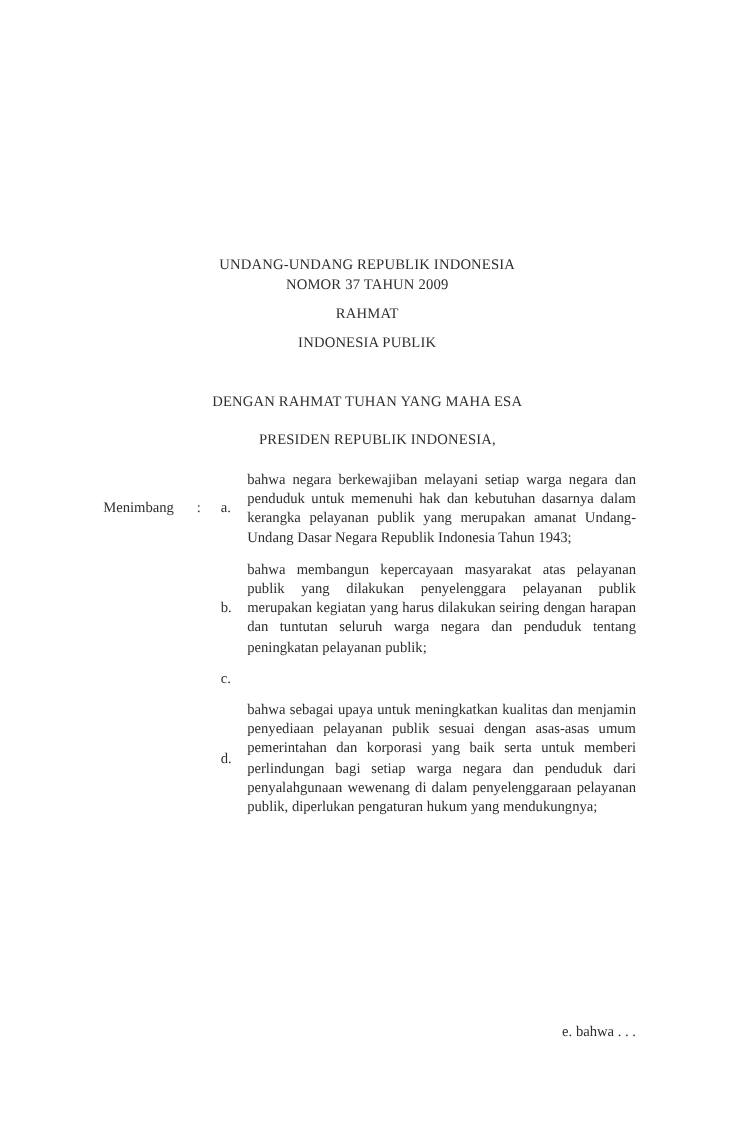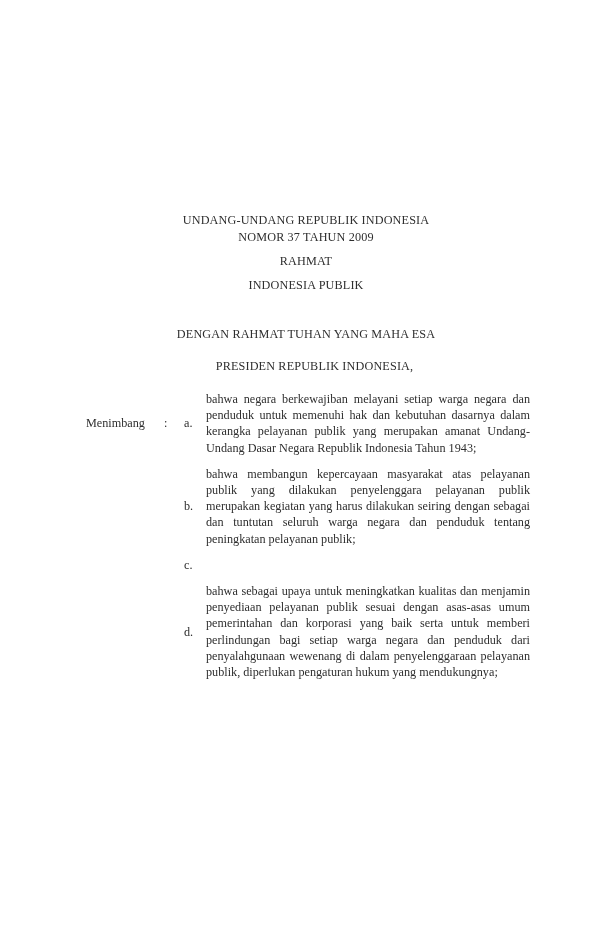--- a/index.html
+++ b/index.html
@@ -137,32 +137,33 @@
       <div class="label-col">Menimbang</div>
       <div class="colon-col">:</div>
       <div class="marker-col">a.</div>
       <div class="body-col">bahwa negara berkewajiban melayani setiap warga negara dan penduduk untuk memenuhi hak dan kebutuhan dasarnya dalam kerangka pelayanan publik yang merupakan amanat Undang-Undang Dasar Negara Republik Indonesia Tahun 1943;</div>
     </div>
 
     <div class="row item">
       <div class="label-col"></div>
       <div class="colon-col"></div>
       <div class="marker-col">b.</div>
-      <div class="body-col">bahwa membangun kepercayaan masyarakat atas pelayanan publik yang dilakukan penyelenggara pelayanan publik merupakan kegiatan yang harus dilakukan seiring dengan sebagai dan tuntutan seluruh warga negara dan penduduk tentang peningkatan pelayanan publik;</div>
+      <div class="body-col">bahwa membangun kepercayaan masyarakat atas pelayanan publik yang dilakukan penyelenggara pelayanan publik merupakan kegiatan yang harus dilakukan seiring dengan harapan dan tuntutan seluruh warga negara dan penduduk tentang peningkatan pelayanan publik;</div>
     </div>
 
     <div class="row item">
       <div class="label-col"></div>
       <div class="colon-col"></div>
       <div class="marker-col">c.</div>
     </div>
 
     <div class="row item">
       <div class="label-col"></div>
       <div class="colon-col"></div>
       <div class="marker-col">d.</div>
       <div class="body-col">bahwa sebagai upaya untuk meningkatkan kualitas dan menjamin penyediaan pelayanan publik sesuai dengan asas-asas umum pemerintahan dan korporasi yang baik serta untuk memberi perlindungan bagi setiap warga negara dan penduduk dari penyalahgunaan wewenang di dalam penyelenggaraan pelayanan publik, diperlukan pengaturan hukum yang mendukungnya;</div>
     </div>
 
   </div>
 
+  <div class="catchword">e.  bahwa  . . .</div>
 
 </div>
 
 </body></html>

